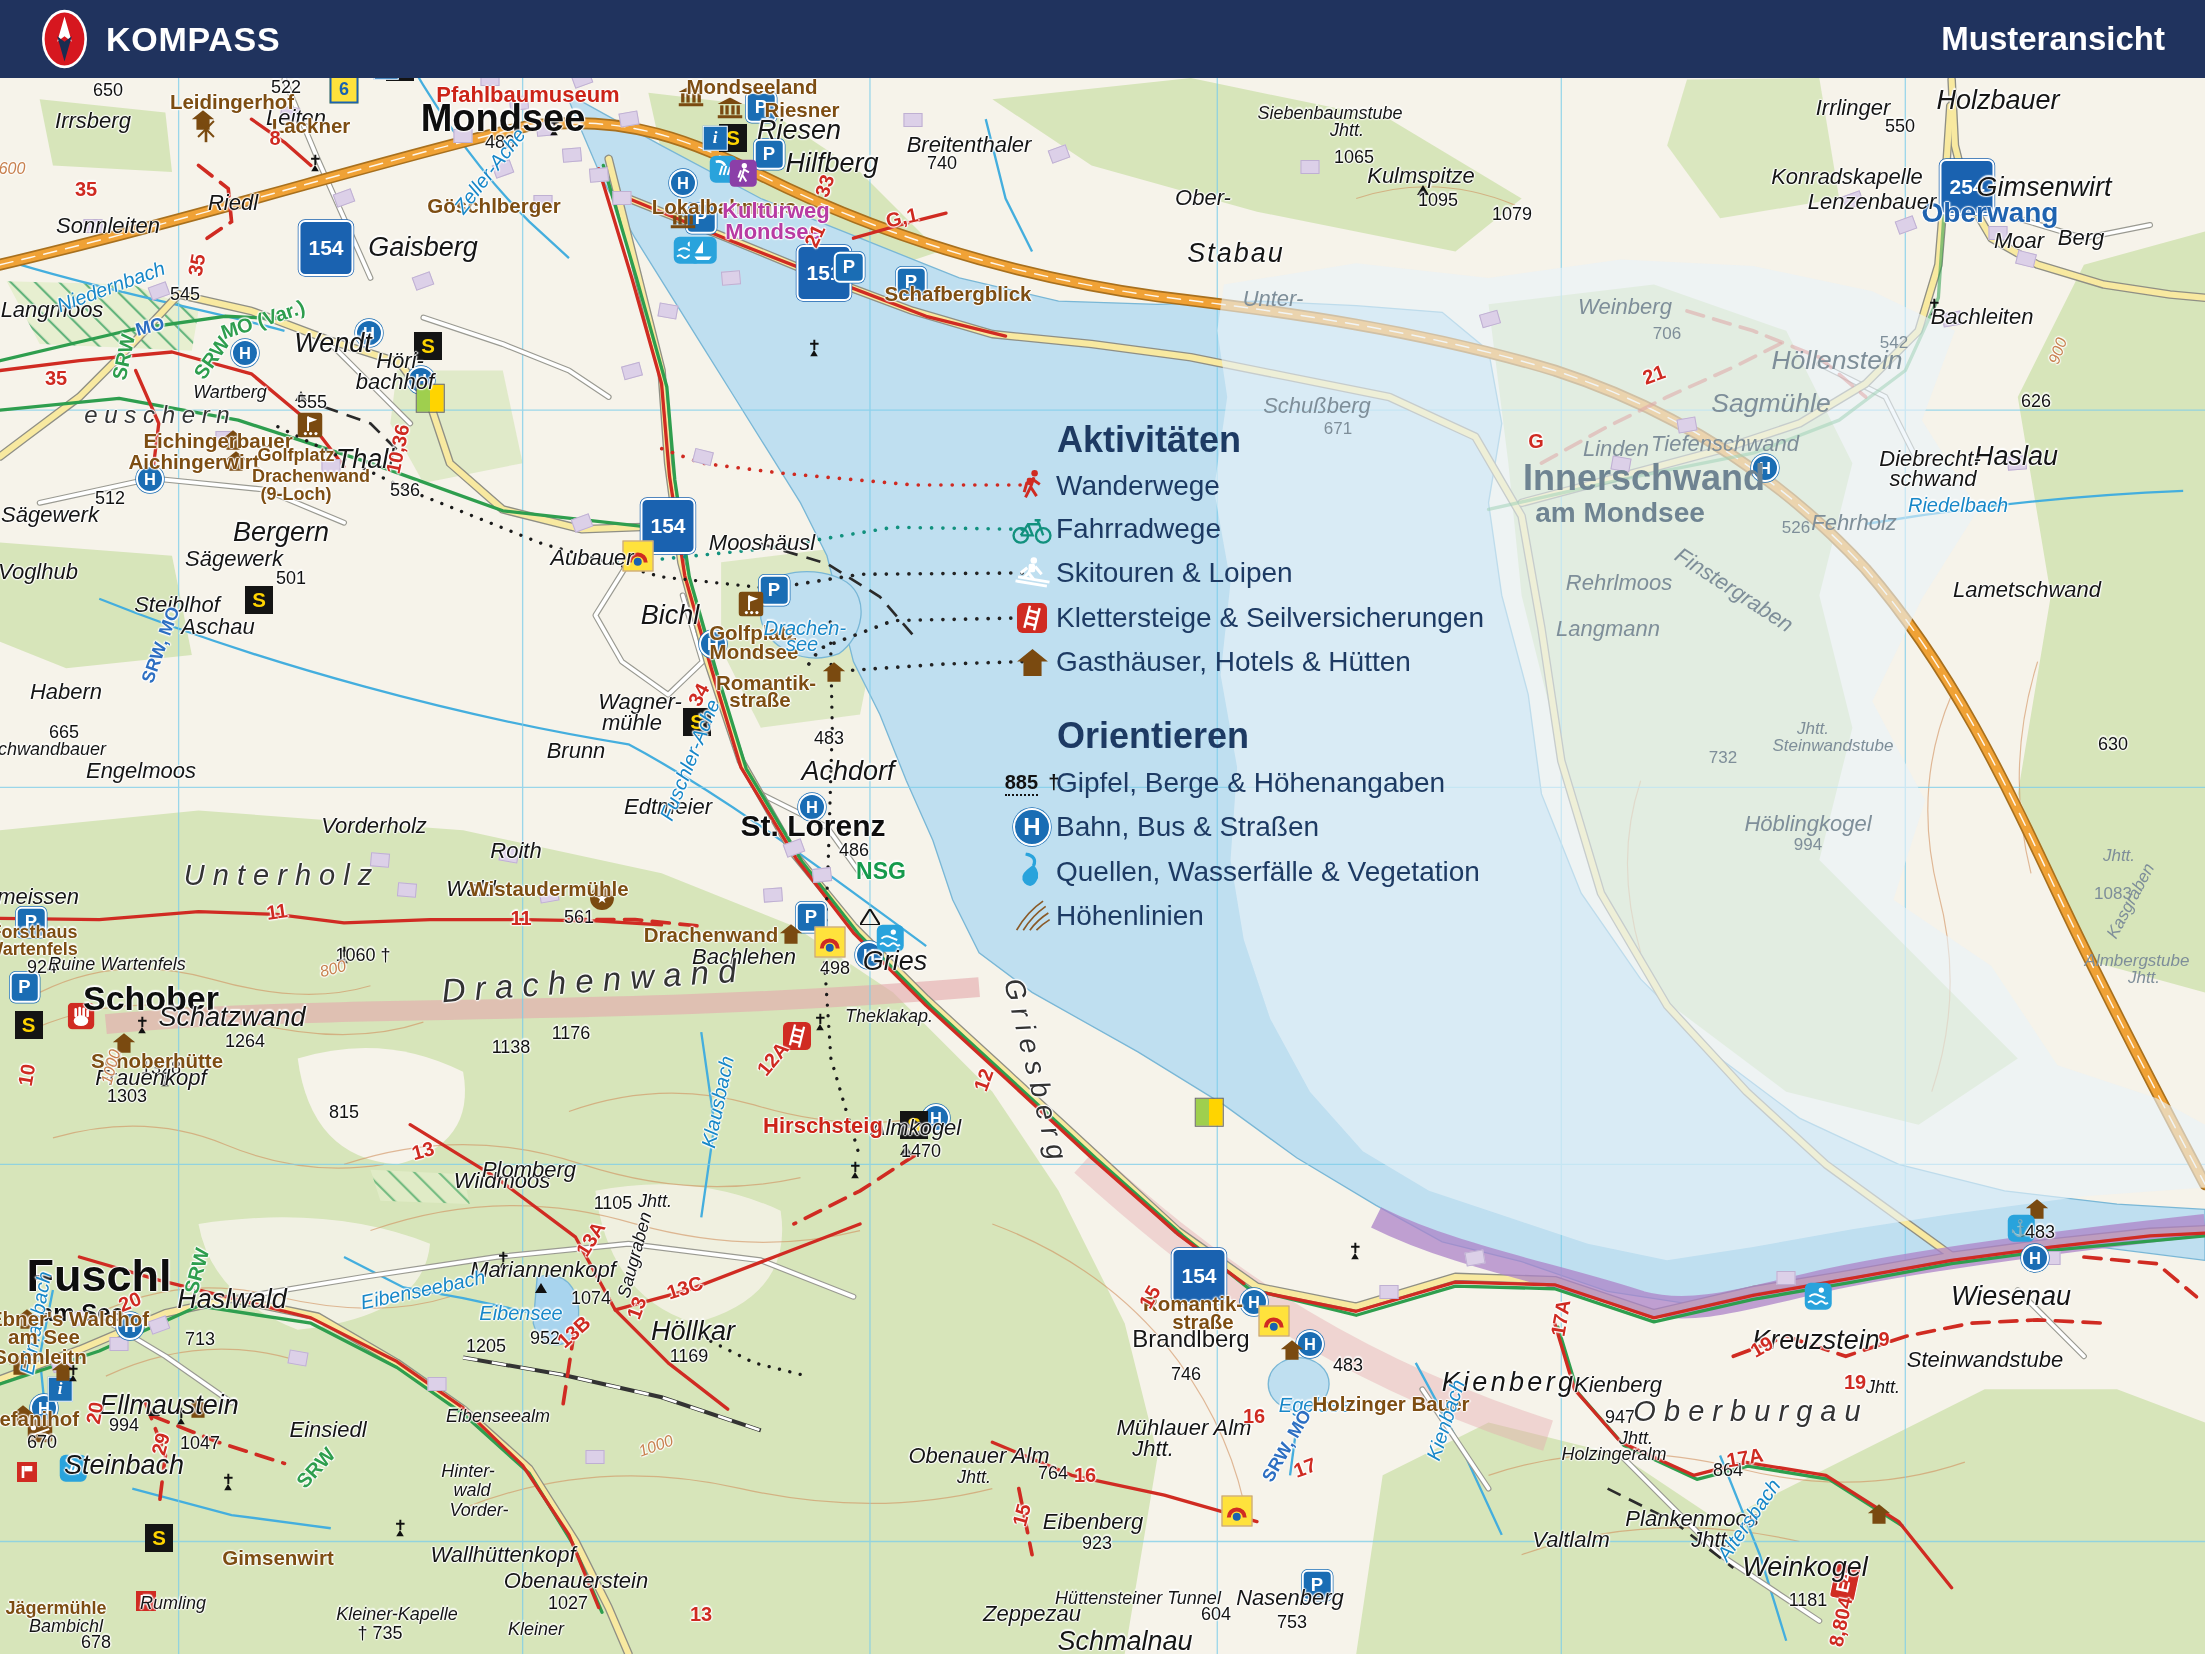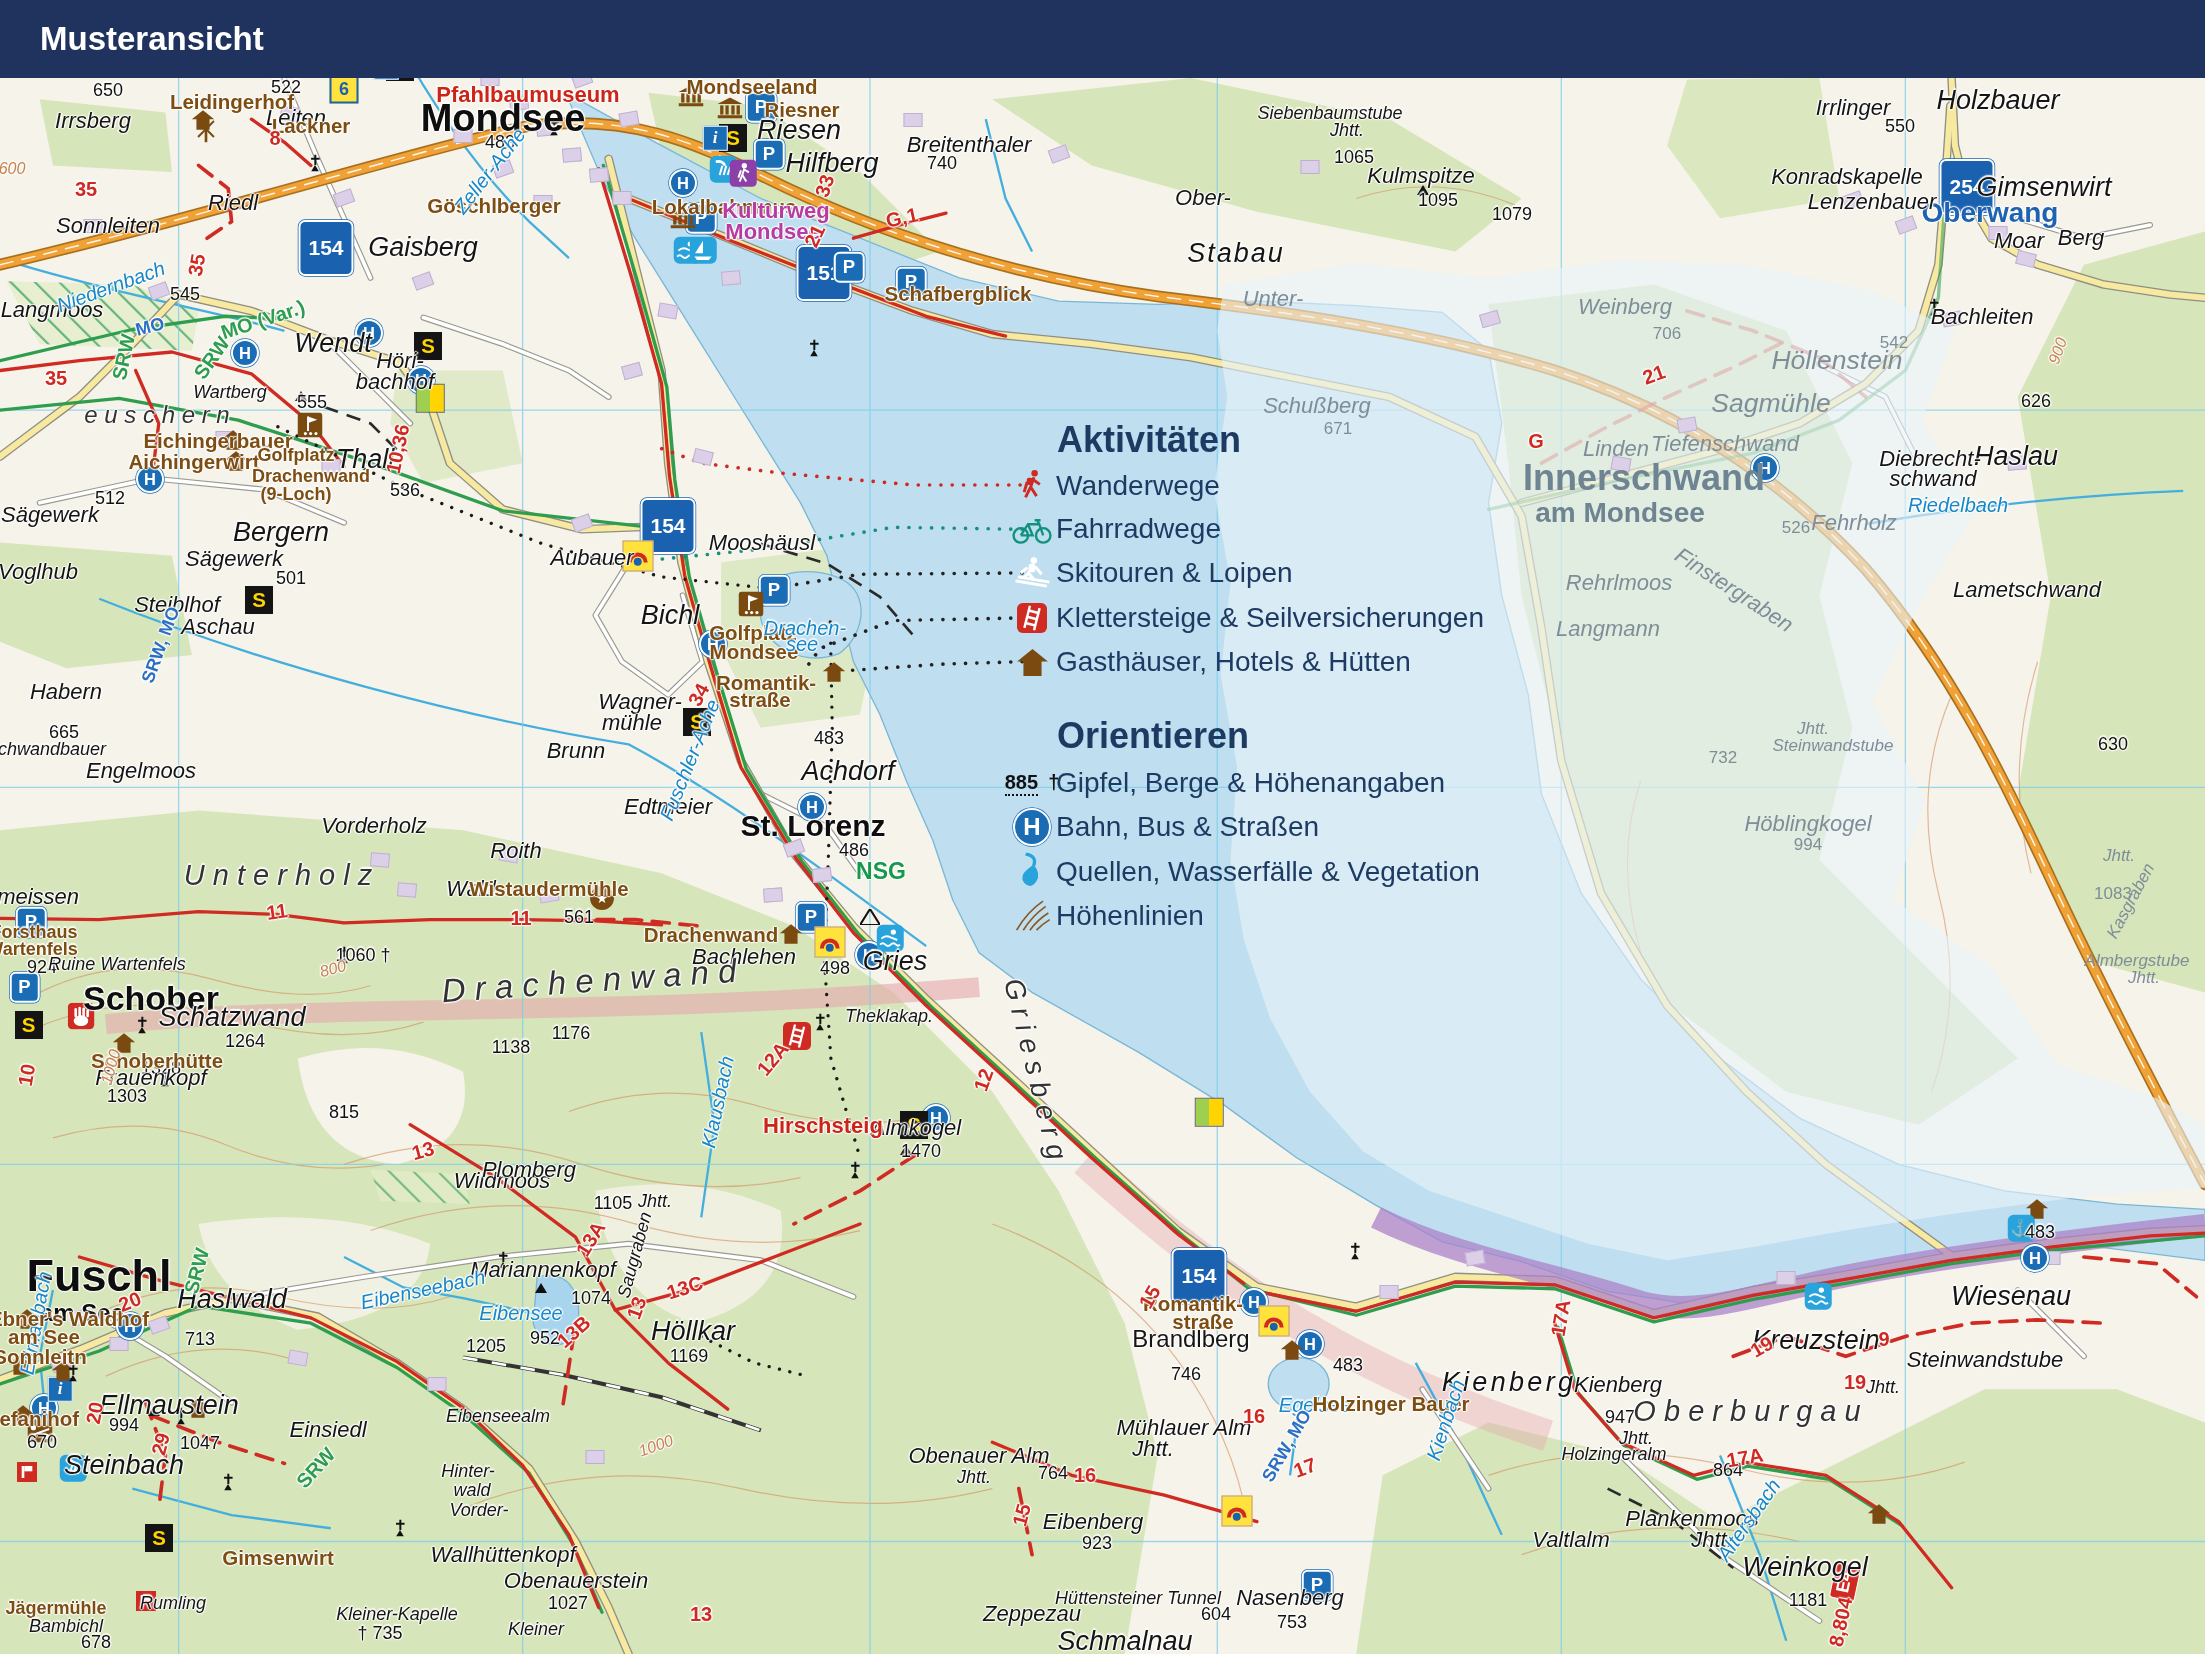--- a/index.html
+++ b/index.html
@@ -1178,17 +1178,26 @@
                 <path d="M34,48 Q44,38 54,32"></path>
               </g>
             </svg>
           </span>
           <span class="leg-tx">Höhenlinien</span>
         </div>
       </div>
   </div>
 
   <div id="hdr">
+    <div id="brand">
+      <svg width="49" height="64" viewBox="0 0 74 96">
+        <ellipse cx="37" cy="48" rx="34" ry="44" fill="#fff"></ellipse>
+        <ellipse cx="37" cy="48" rx="30" ry="40" fill="#d6171f"></ellipse>
+        <polygon points="37,14 48,52 37,44 26,52" fill="#fff"></polygon>
+        <polygon points="37,82 48,44 37,52 26,44" fill="#1b2c50"></polygon>
+      </svg>
+      <span class="bt">KOMPASS</span>
+    </div>
     <div class="title">Musteransicht</div>
   </div>
 
 </div>
 
 
 </body></html>

